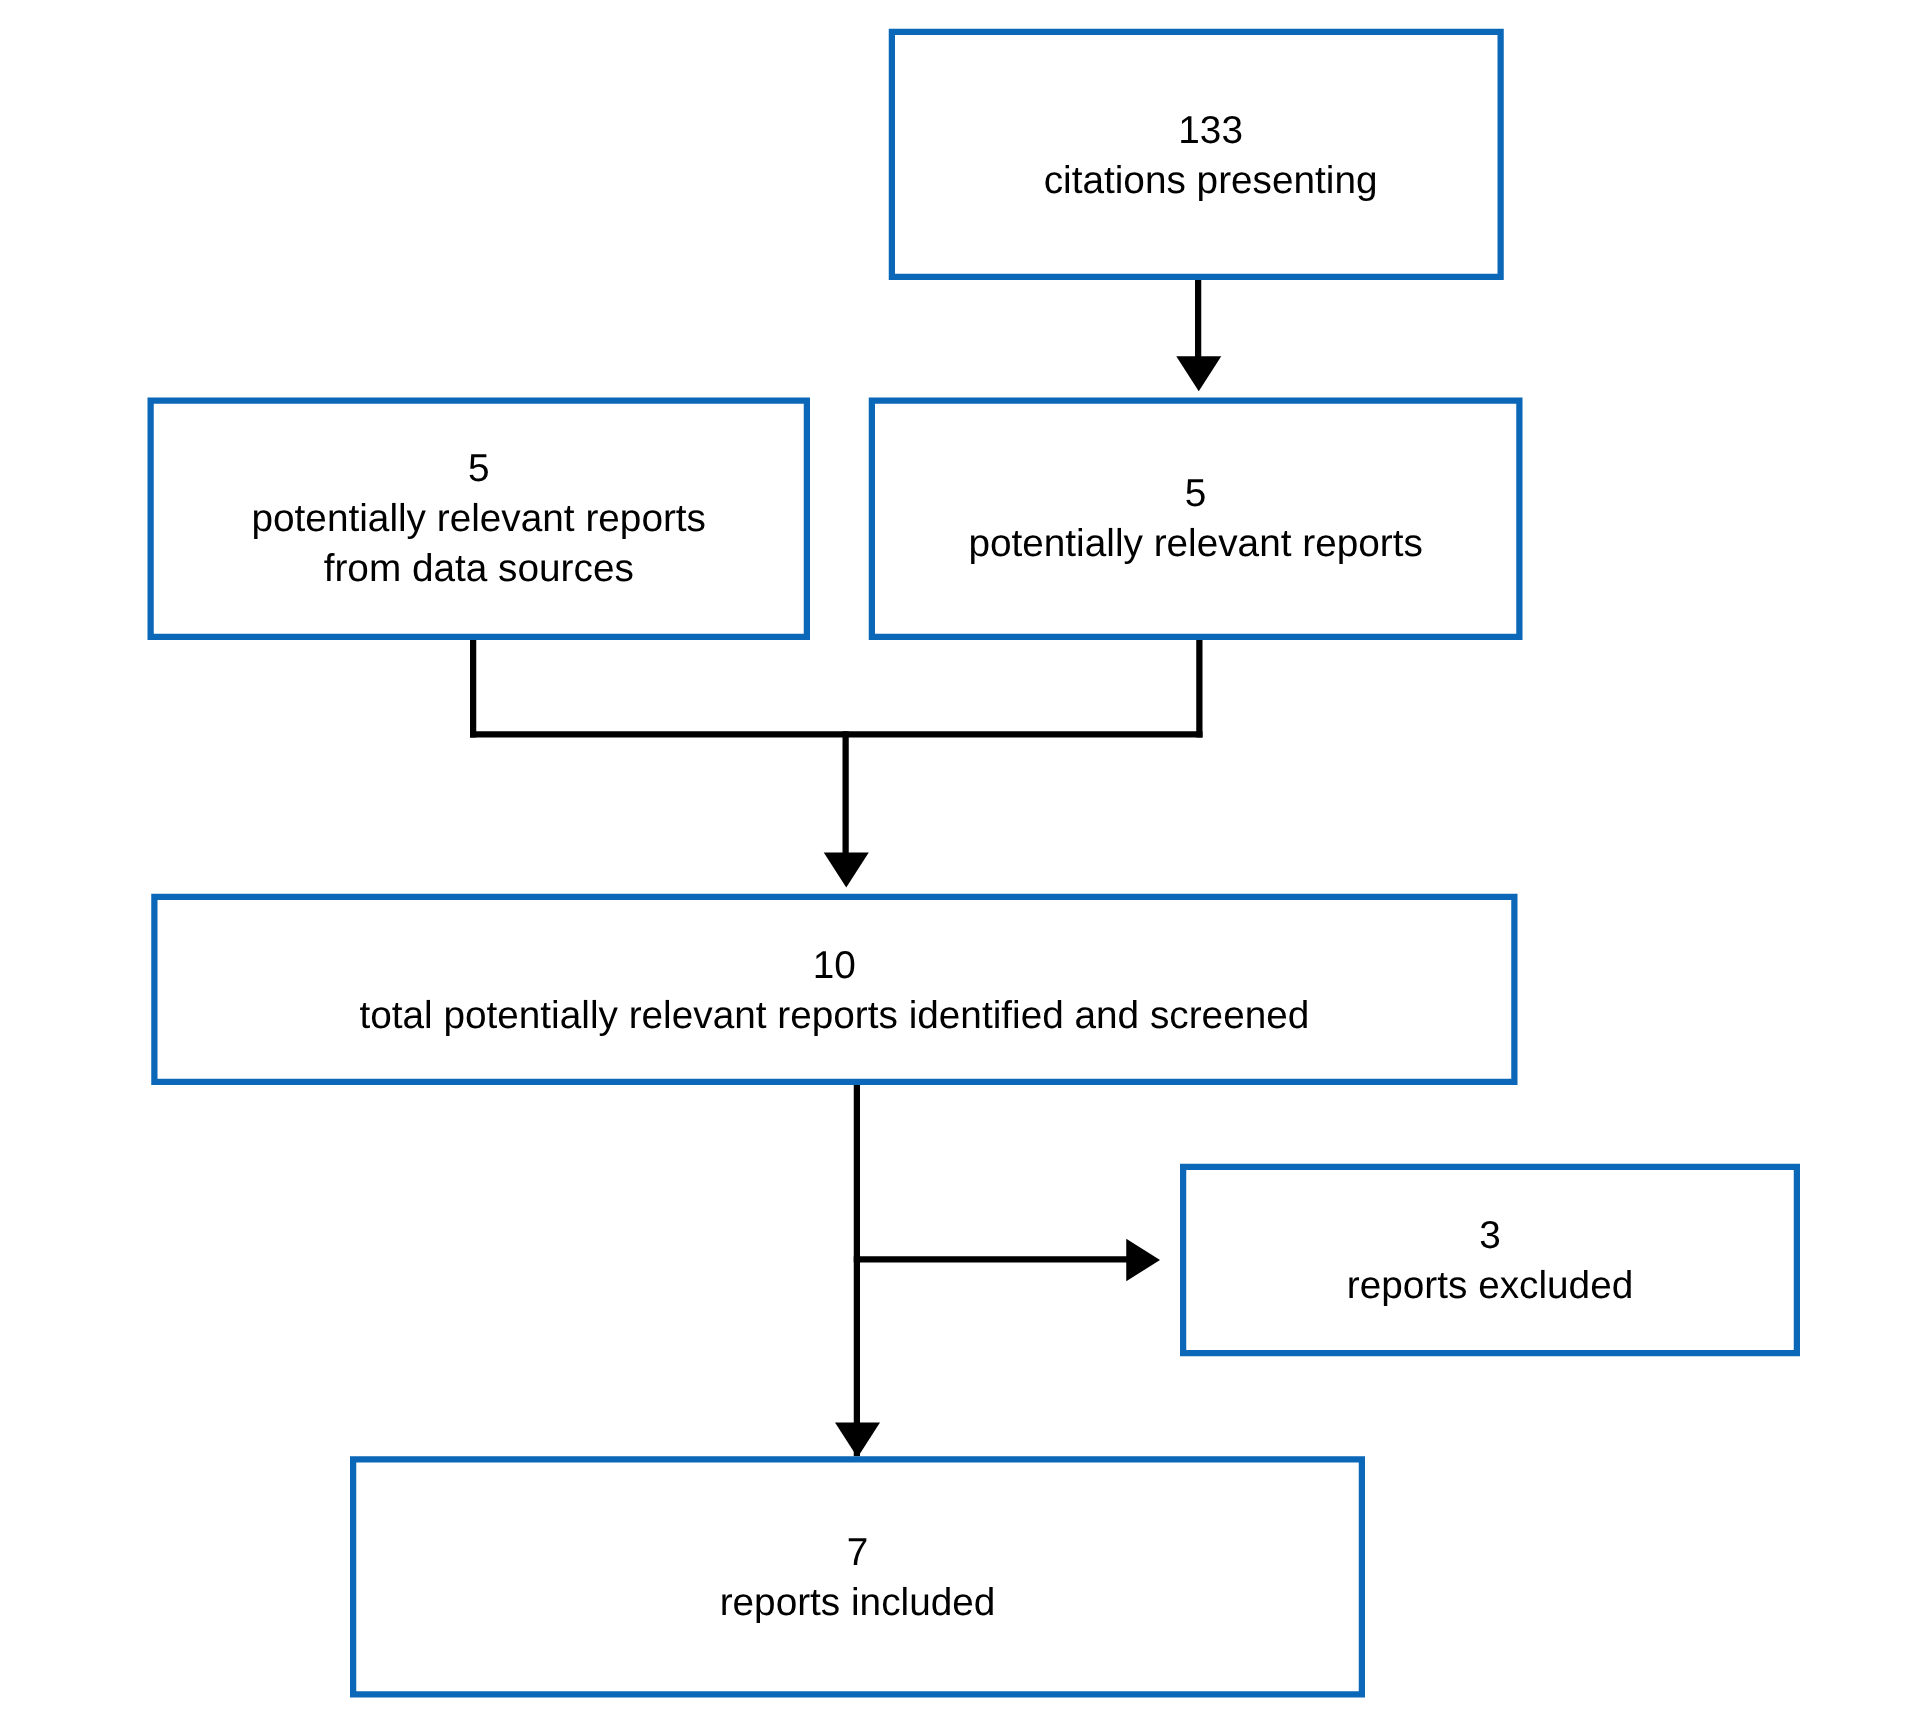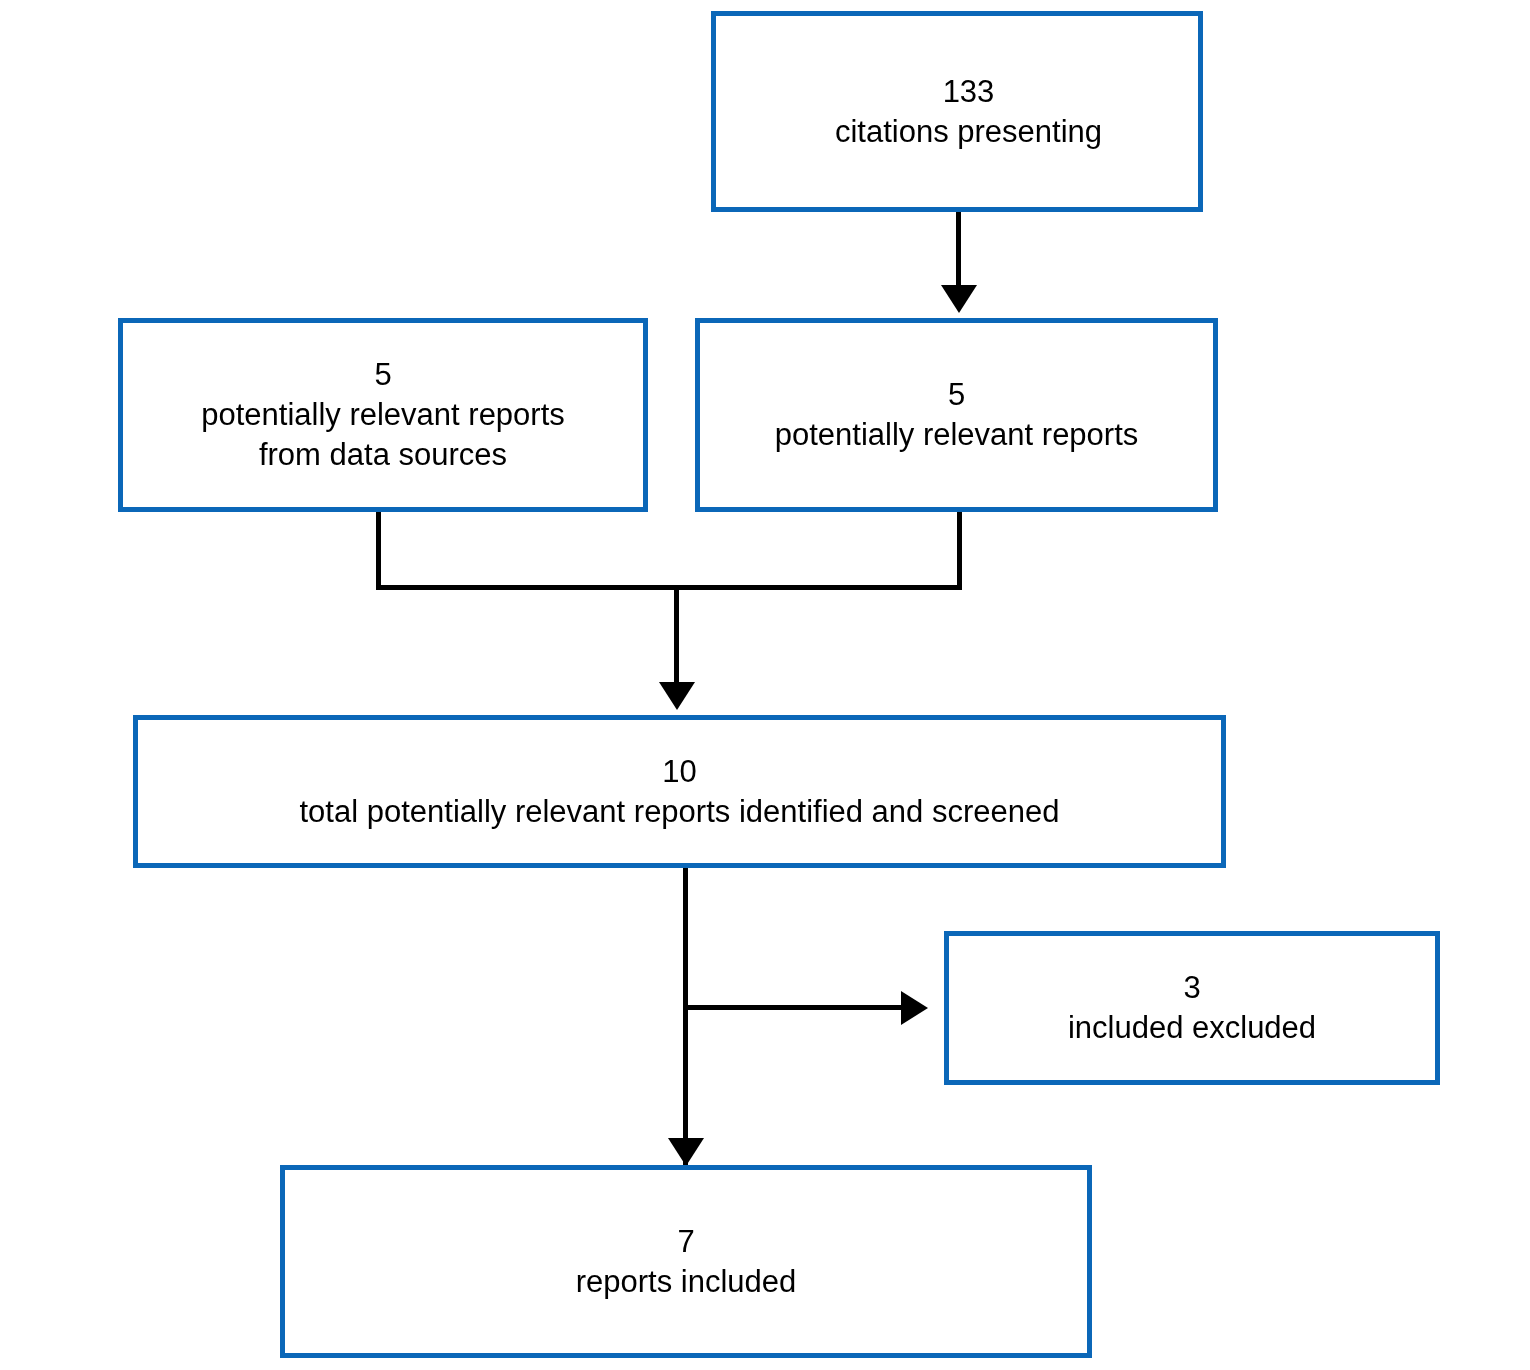--- a/index.html
+++ b/index.html
@@ -29,24 +29,24 @@
     color: #000000;
     font-size: 31px;
     line-height: 1.29;
     z-index: 3;
   }
   .node .ln {
     display: block;
     white-space: nowrap;
   }
   
-  #node-citations-identified { left: 711px;  top: 11px;   width: 492px;  height: 201px; padding-left: 23px; }
+  #node-citations-identified { left: 711px;  top: 23px;   width: 492px;  height: 201px; padding-left: 23px; }
   #node-other-sources        { left: 118px;  top: 318px;  width: 530px;  height: 194px; }
   #node-identified-screened  { left: 695px;  top: 318px;  width: 523px;  height: 194px; }
-  #node-total-screened       { left: 133px;  top: 715px;  width: 1093px; height: 153px; }
+  #node-total-screened       { left: 121px;  top: 715px;  width: 1093px; height: 153px; }
   #node-reports-excluded     { left: 944px;  top: 931px;  width: 496px;  height: 154px; }
   #node-reports-included     { left: 280px;  top: 1165px; width: 812px;  height: 193px; }
 
   
   .conn {
     position: absolute;
     background: #000000;
     z-index: 1;
   }
   .conn.v { width: 5px; }
@@ -106,21 +106,21 @@
     <span class="ln">potentially relevant reports</span>
   </div>
 
   <div class="node" id="node-total-screened">
     <span class="ln">10</span>
     <span class="ln">total potentially relevant reports identified and screened</span>
   </div>
 
   <div class="node" id="node-reports-excluded">
     <span class="ln">3</span>
-    <span class="ln">included excluded</span>
+    <span class="ln">reports excluded</span>
   </div>
 
   <div class="node" id="node-reports-included">
     <span class="ln">7</span>
     <span class="ln">reports included</span>
   </div>
 
   <div class="conn v" id="edge-search-to-screened-line"></div>
   <div class="arrowhead down" id="edge-search-to-screened-head"></div>
 

